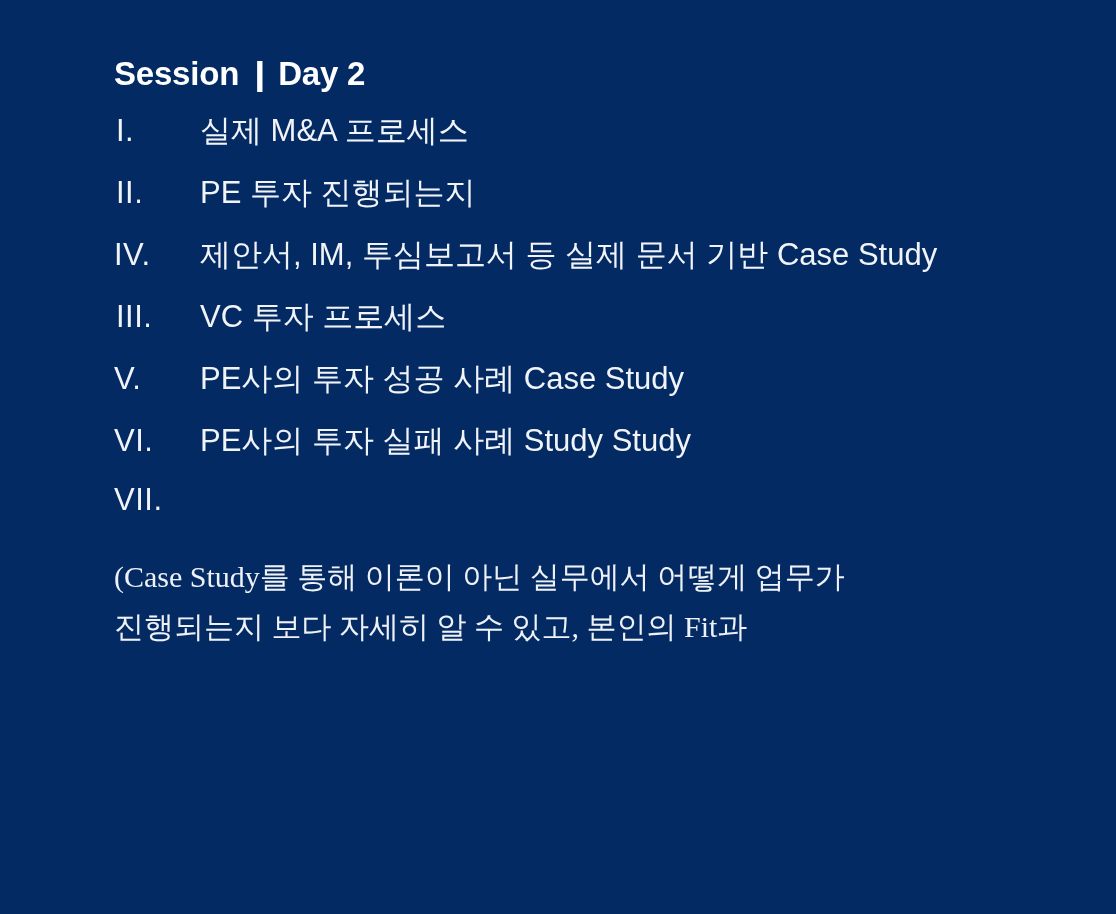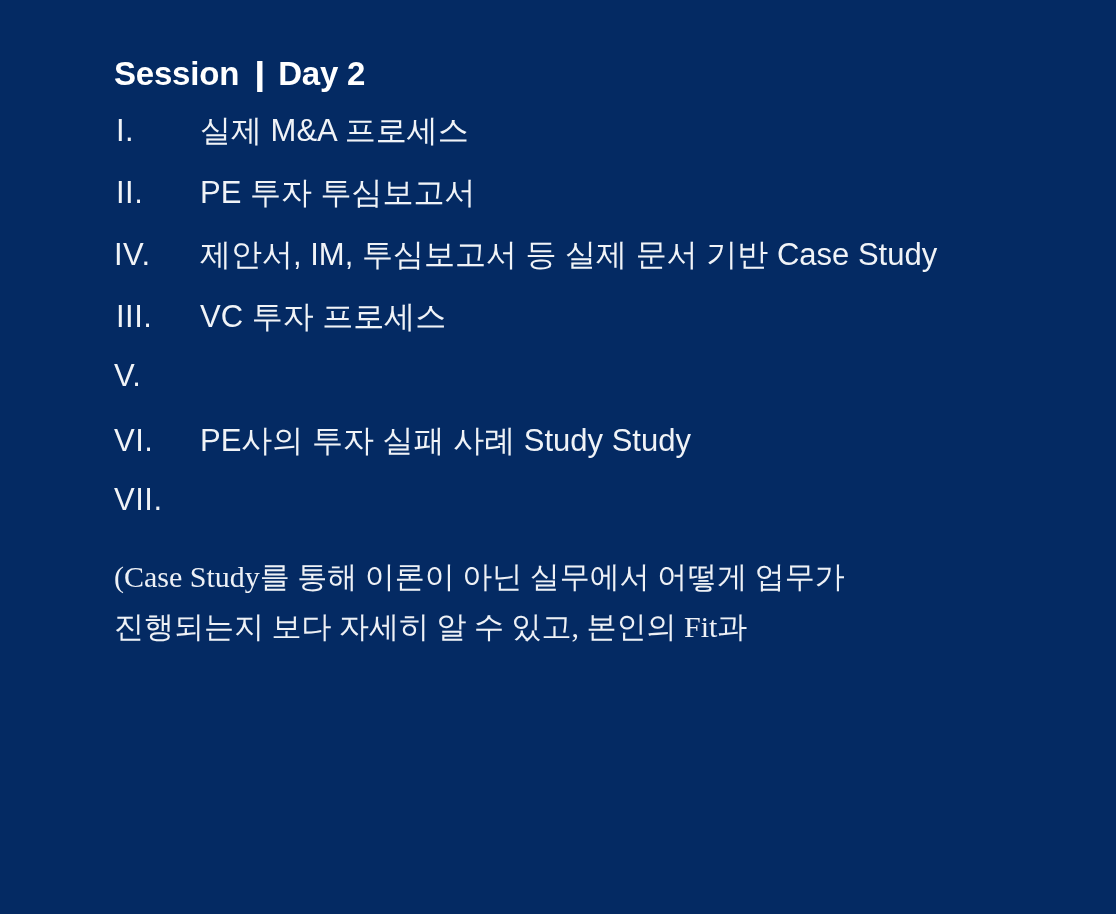--- a/index.html
+++ b/index.html
@@ -108,32 +108,33 @@
     <span class="title-sub">Day 2</span>
   </div>
 
   <ul class="agenda">
     <li class="agenda-item">
       <span class="agenda-num">I.</span>
       <span class="agenda-text">실제 M&amp;A 프로세스</span>
     </li>
     <li class="agenda-item">
       <span class="agenda-num">II.</span>
-      <span class="agenda-text">PE 투자 투심보고서</span>
+      <span class="agenda-text">PE 투자 진행되는지</span>
     </li>
     <li class="agenda-item">
       <span class="agenda-num num-wide">IV.</span>
       <span class="agenda-text">제안서, IM, 투심보고서 등 실제 문서 기반 Case Study</span>
     </li>
     <li class="agenda-item">
       <span class="agenda-num">III.</span>
       <span class="agenda-text">VC 투자 프로세스</span>
     </li>
     <li class="agenda-item">
       <span class="agenda-num num-wide">V.</span>
+      <span class="agenda-text">PE사의 투자 성공 사례 Case Study</span>
     </li>
     <li class="agenda-item">
       <span class="agenda-num num-wide">VI.</span>
       <span class="agenda-text">PE사의 투자 실패 사례 Study Study</span>
     </li>
     <li class="agenda-item">
       <span class="agenda-num num-wide">VII.</span>
     </li>
   </ul>
 

